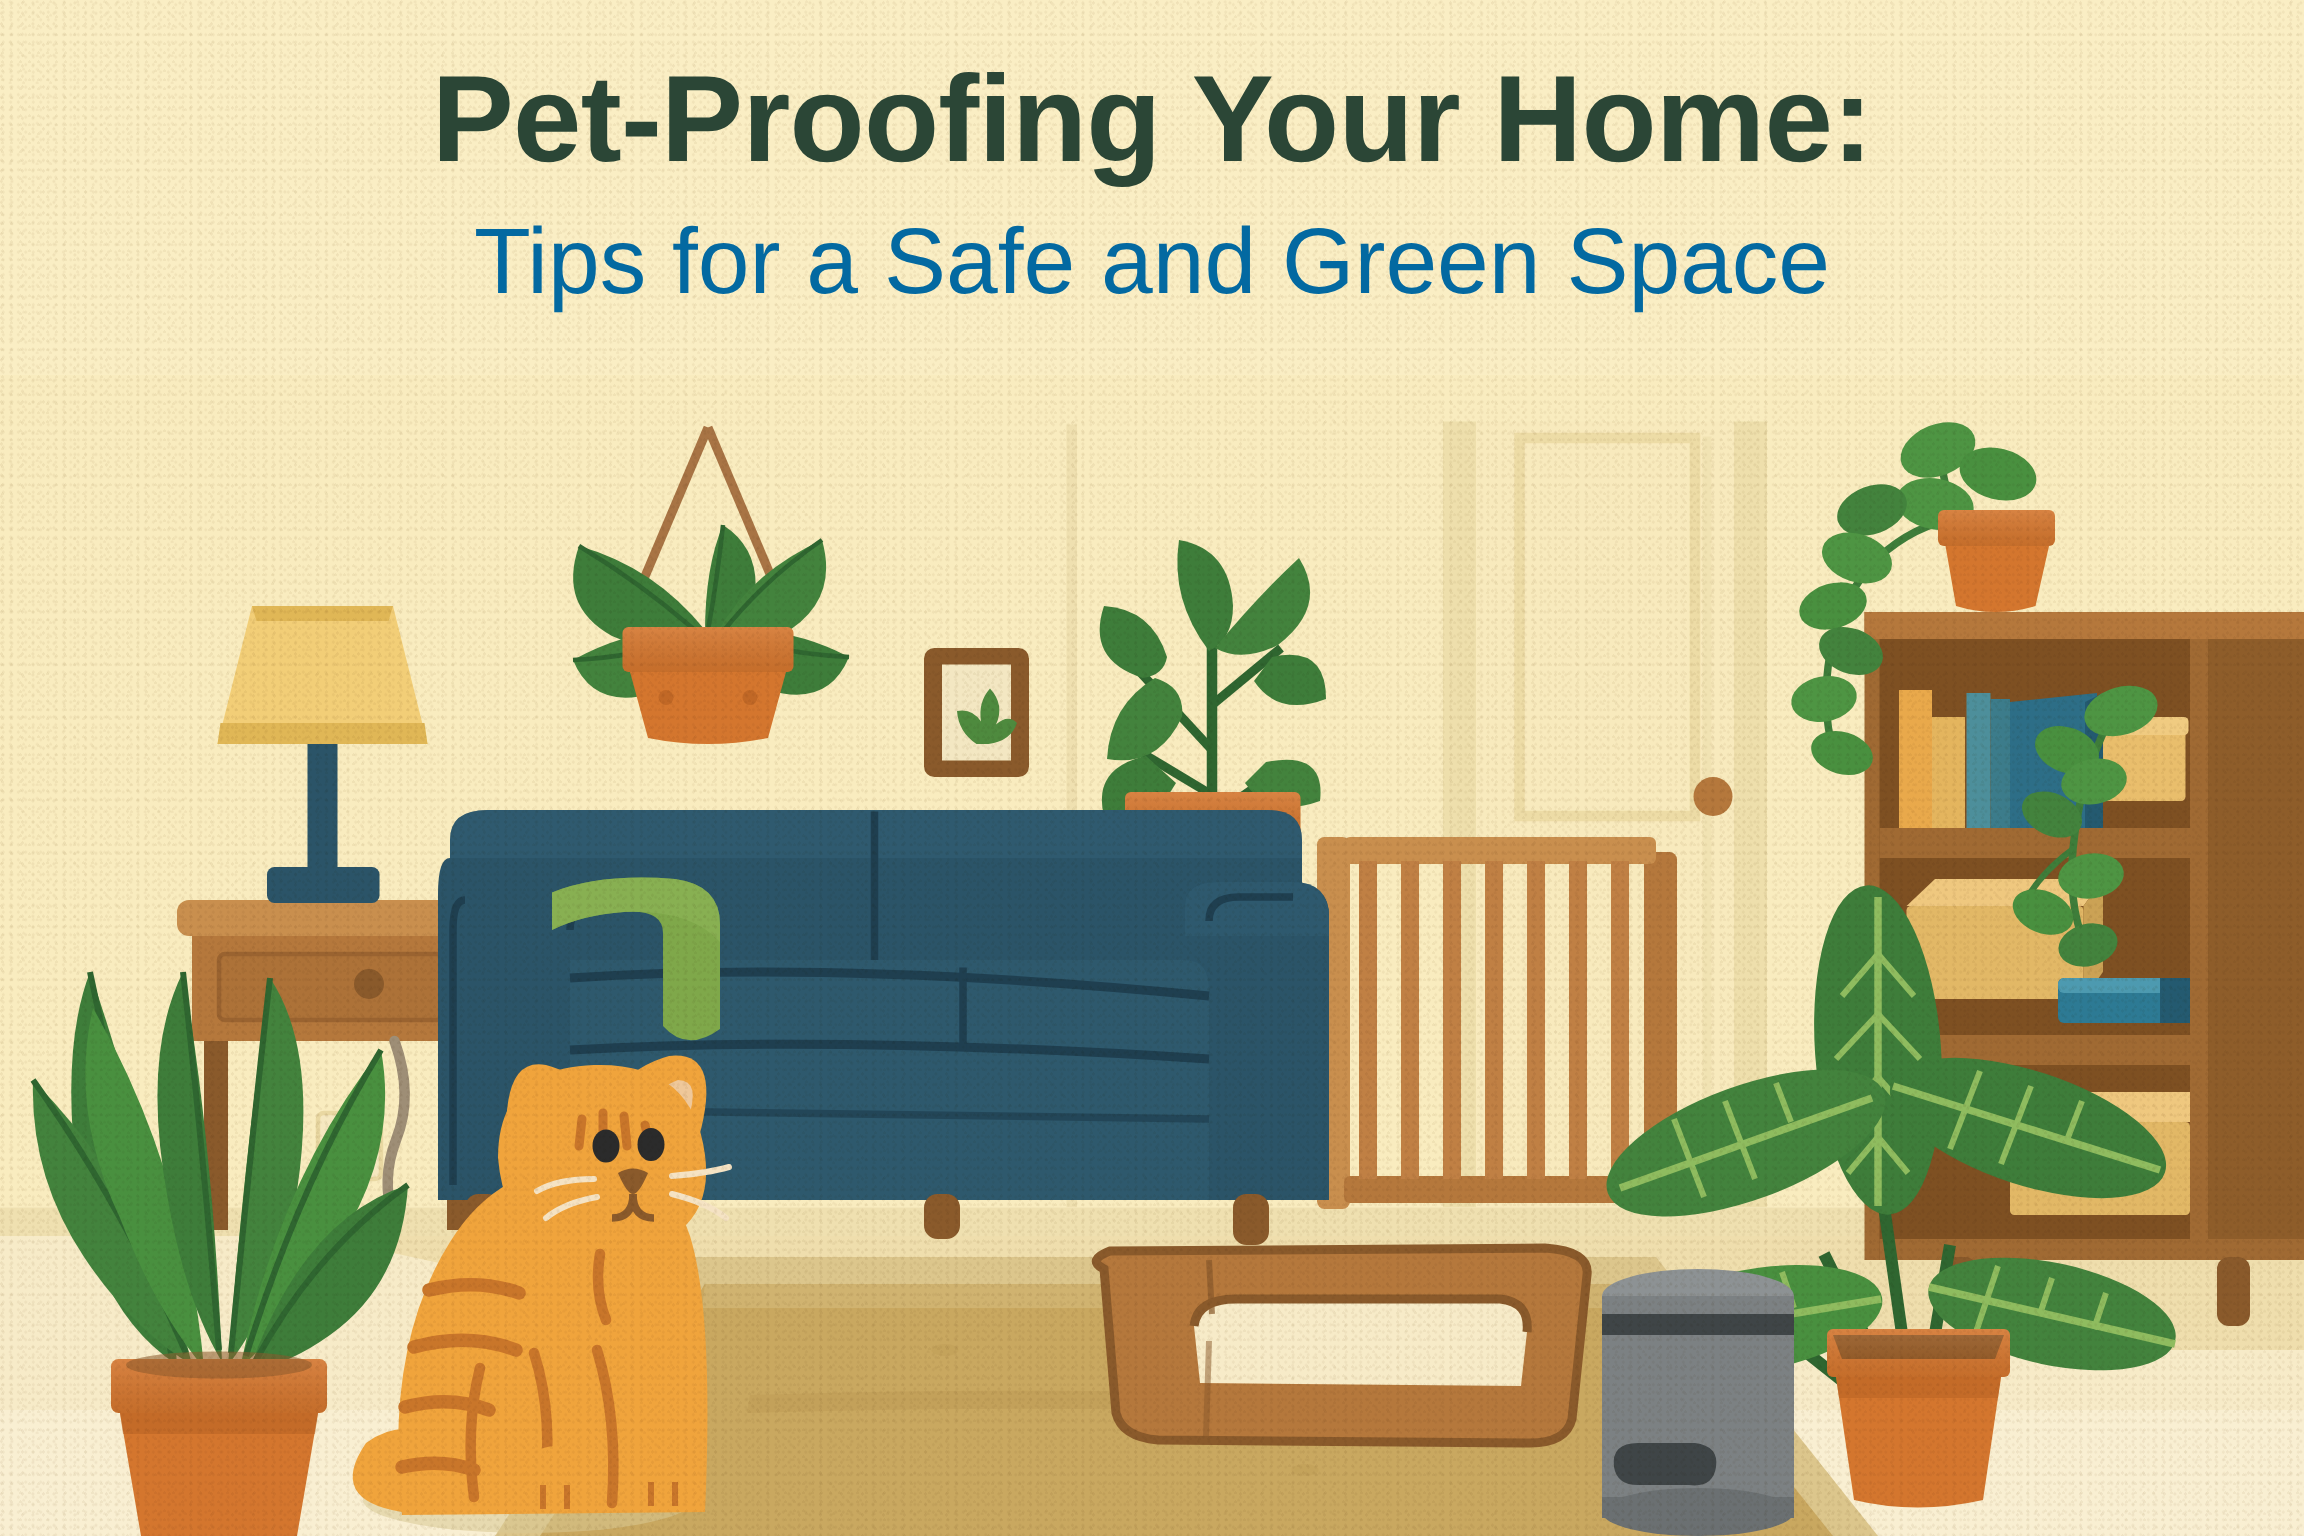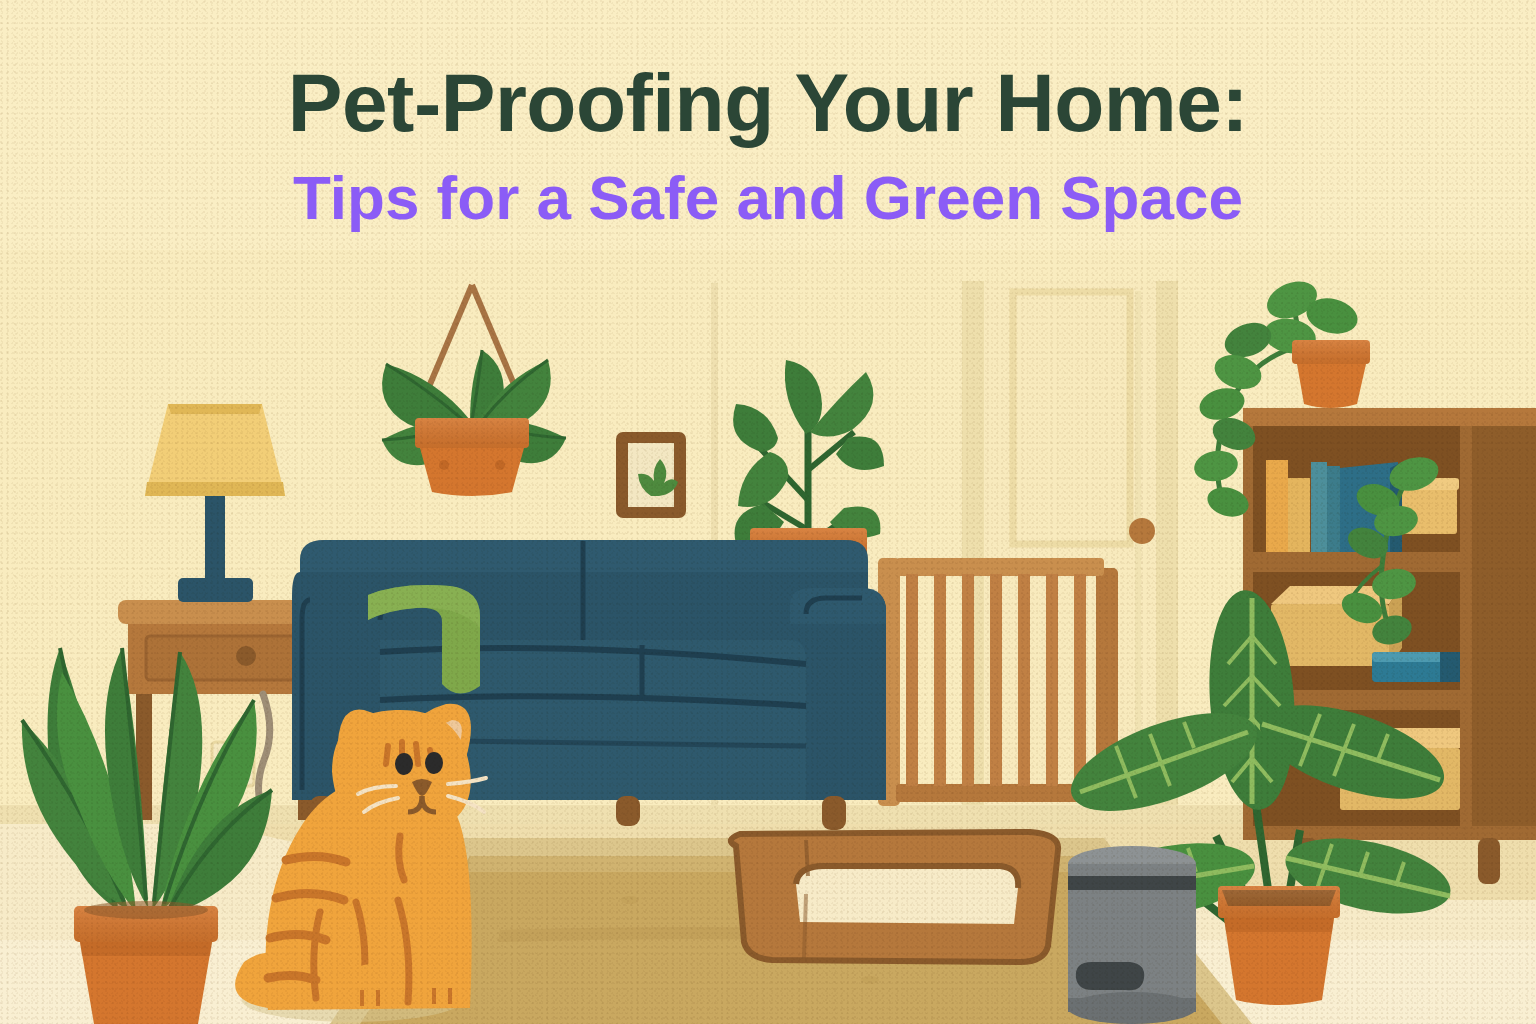--- a/index.html
+++ b/index.html
@@ -4,41 +4,41 @@
 <style>
   html,body{margin:0;padding:0;}
   body{
     width:1536px;height:1024px;overflow:hidden;
     background:#FAEEC4;
     font-family:"Liberation Sans", sans-serif;
   }
   #stage{position:relative;width:1536px;height:1024px;overflow:hidden;background:#FAEEC4;}
   #art{position:absolute;inset:0;width:1536px;height:1024px;display:block;}
   .title-wrap{
-    position:absolute;left:0;top:63px;width:1536px;text-align:center;
+    position:absolute;left:0;top:40px;width:1536px;text-align:center;
     pointer-events:none;
   }
   .t1{
     display:block;
     font-family:"Liberation Sans", sans-serif;
     font-weight:bold;
     font-size:82px;
     line-height:0.98;
     letter-spacing:-0.5px;
     color:#2B4636;
   }
   .t2{
     display:block;
     margin-top:24px;
     font-family:"Liberation Sans", sans-serif;
-    font-weight:bold;
+    font-weight:normal;
     font-size:62px;
     line-height:1;
     letter-spacing:0px;
-    color:#8b5cf6;
+    color:#0369a1;
   }
   .grain{
     position:absolute;inset:0;pointer-events:none;opacity:.30;
     background-image:
       radial-gradient(circle at 13% 27%, rgba(120,90,40,.25) 0 1px, transparent 1px),
       radial-gradient(circle at 47% 63%, rgba(120,90,40,.22) 0 1px, transparent 1px),
       radial-gradient(circle at 78% 14%, rgba(120,90,40,.20) 0 1px, transparent 1px),
       radial-gradient(circle at 31% 88%, rgba(120,90,40,.22) 0 1px, transparent 1px);
     background-size:7px 7px, 5px 5px, 9px 9px, 6px 6px;
     mix-blend-mode:multiply;

